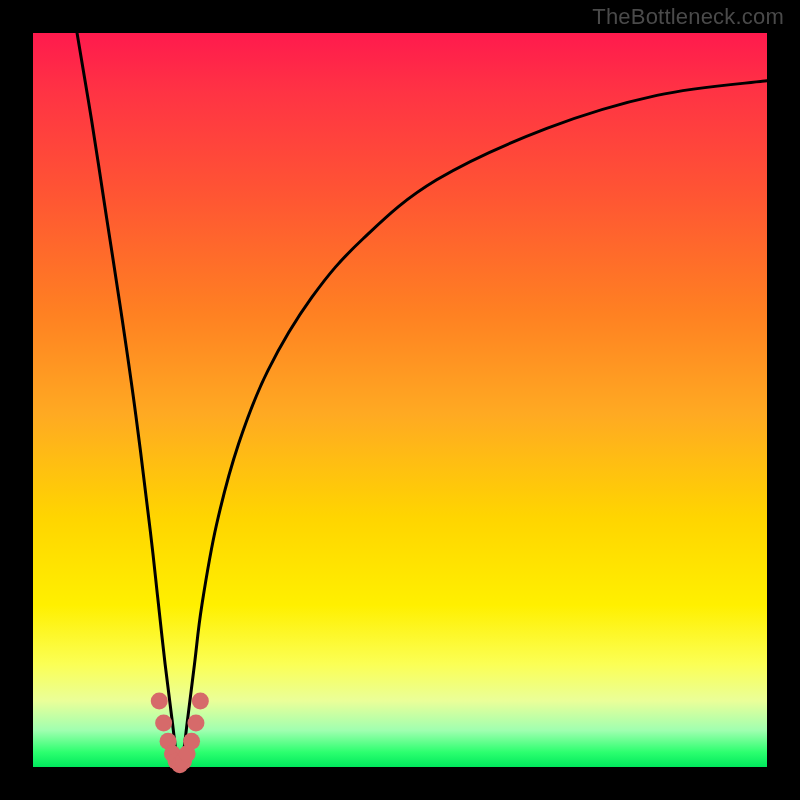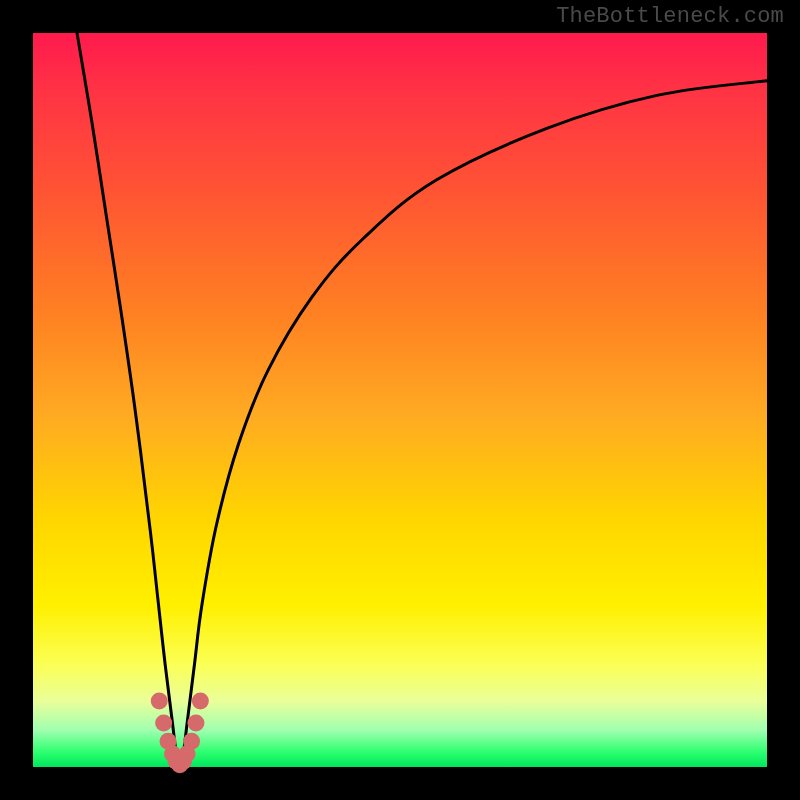--- a/index.html
+++ b/index.html
@@ -35,21 +35,21 @@
     );
   }
   .watermark {
     position: absolute;
     top: 4px;
     right: 16px;
     color: #4a4a4a;
     font-size: 22px;
     font-weight: 500;
     letter-spacing: 0.2px;
-    font-family: Liberation Mono, monospace;
+    font-family: Liberation Sans, sans-serif;
   }
   svg.curve {
     position: absolute;
     left: 0; top: 0;
   }
 </style>
 </head>
 <body>
 
 <div class="frame">

